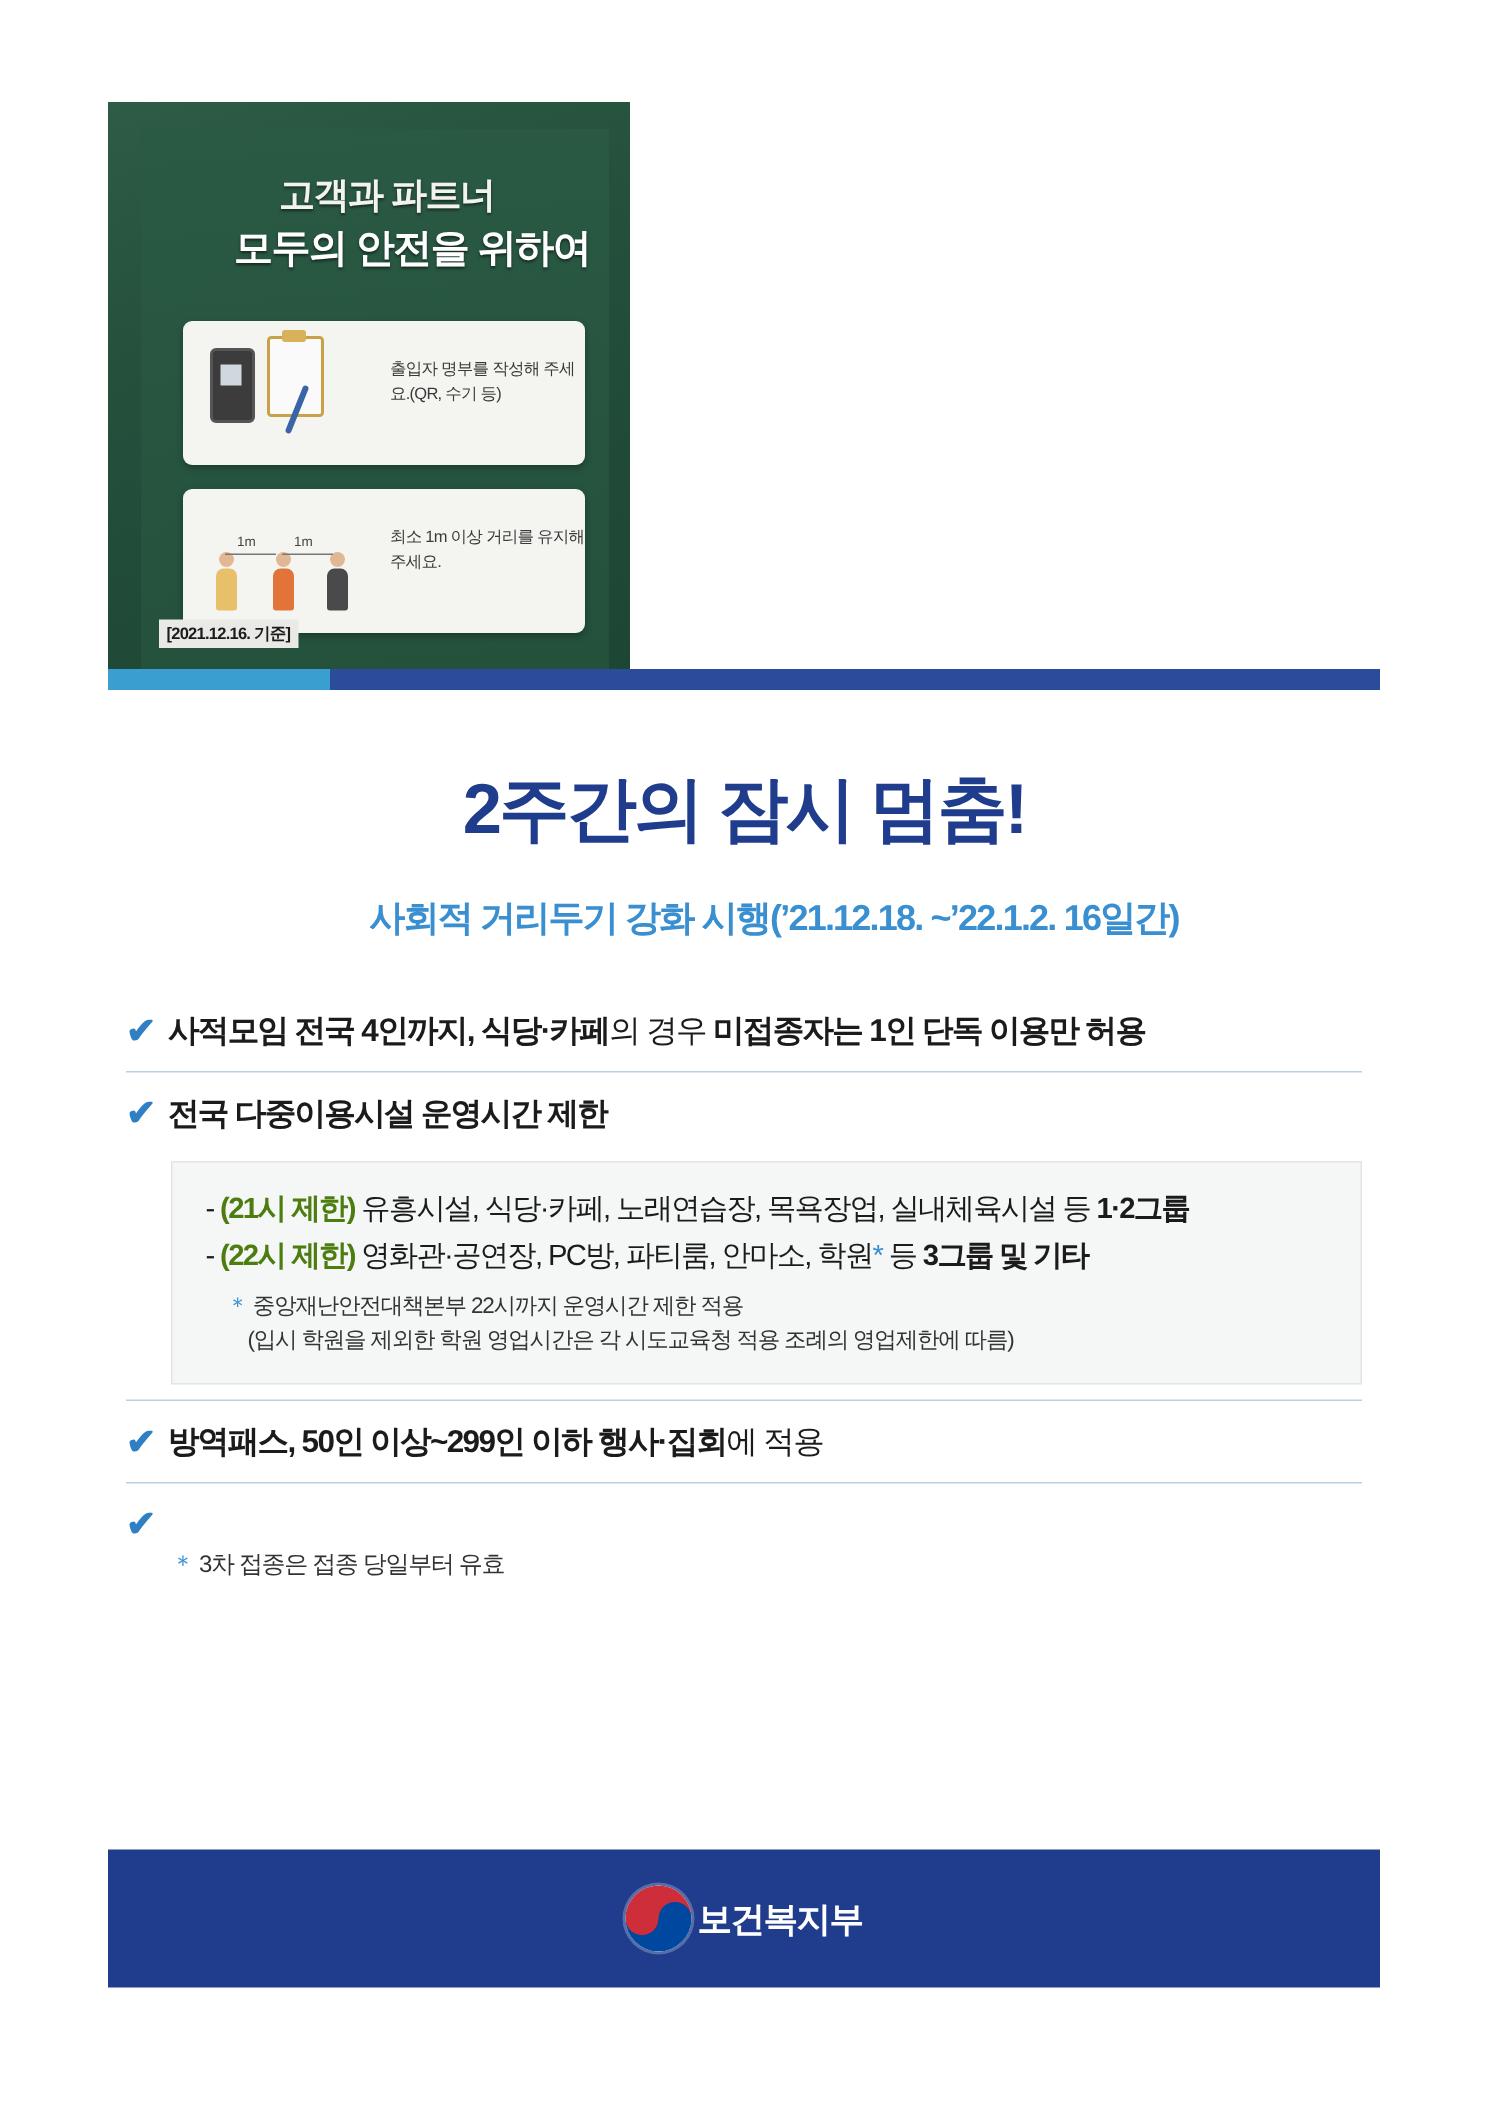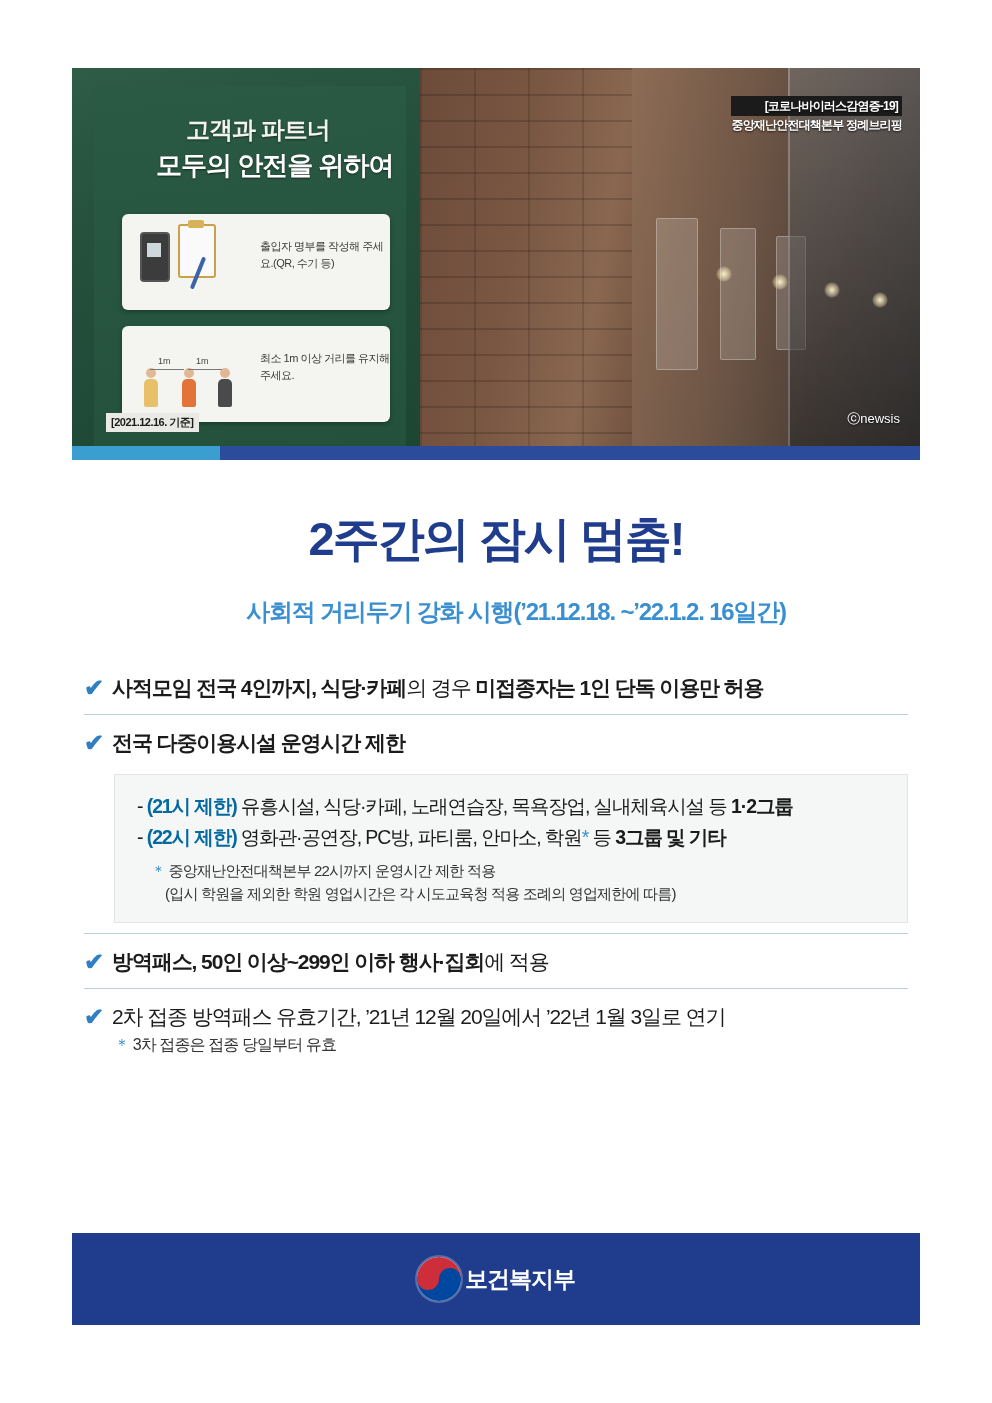--- a/index.html
+++ b/index.html
@@ -342,21 +342,21 @@
     border: 1px solid #e3e5e5;
     padding: 16px 22px 16px 22px;
   }
   .panel-line {
     font-size: 19.5px;
     letter-spacing: -1.1px;
     line-height: 1.6;
     color: #1b1b1b;
   }
   .panel-line .time {
-    color: #0369a1;
+    color: #4d7c0f;
     font-weight: bold;
     text-align: center;
   }
   .panel-line .dash { color: #1b1b1b; }
   .panel-sub {
     font-size: 15px;
     letter-spacing: -0.8px;
     line-height: 1.55;
     color: #333;
     padding-left: 14px;
@@ -457,38 +457,20 @@
         <div class="dim-line dl1"></div>
         <div class="dim-line dl2"></div>
         <div class="dim-label d1">1m</div>
         <div class="dim-label d2">1m</div>
         <div class="poster-card-text">최소 1m 이상 거리를 유지해주세요.</div>
       </div>
     </div>
     <div class="tag-date">[2021.12.16. 기준]</div>
   </div>
 
-  <div class="banner-right">
-    <div class="brick"></div>
-    <div class="corridor-wall"></div>
-    <div class="door d-a"></div>
-    <div class="door d-b"></div>
-    <div class="door d-c"></div>
-    <div class="glass-panel"></div>
-    <div class="lamp" style="left:296px; top:198px;"></div>
-    <div class="lamp" style="left:352px; top:206px;"></div>
-    <div class="lamp" style="left:404px; top:214px;"></div>
-    <div class="lamp" style="left:452px; top:224px;"></div>
-
-    <div class="tag-brief">
-      <div class="t1">[코로나바이러스감염증-19]</div>
-      <div>중앙재난안전대책본부 정례브리핑</div>
-    </div>
-    <div class="credit">ⓒnewsis</div>
-  </div>
 
   <div class="banner-blue-bar">
     <div class="seg"></div>
   </div>
 </div>
 
 <div class="headline">2주간의 잠시 멈춤!</div>
 <div class="subhead">사회적 거리두기 강화 시행(’21.12.18. ~’22.1.2. 16일간)</div>
 
 <div class="content">
@@ -520,21 +502,20 @@
 
   <div class="bullet-row">
     <div class="check">✔</div>
     <div class="bullet-text"><span class="bold">방역패스, 50인 이상~299인 이하 행사·집회</span><span>에 적용</span></div>
   </div>
 
   <div class="divider"></div>
 
   <div class="bullet-row" style="padding-bottom:2px;">
     <div class="check">✔</div>
-    <div class="bullet-text">2차 접종 방역패스 유효기간, ’21년 12월 20일에서 ’22년 1월 3일로 연기</div>
   </div>
   <div class="sub-note"><span class="star">＊</span> <span>3차 접종은 접종 당일부터 유효</span></div>
 
 </div>
 
 <div class="footer">
   <div class="footer-inner">
     <div class="taegeuk">
       <span class="half-red"></span>
       <span class="half-blue"></span>

